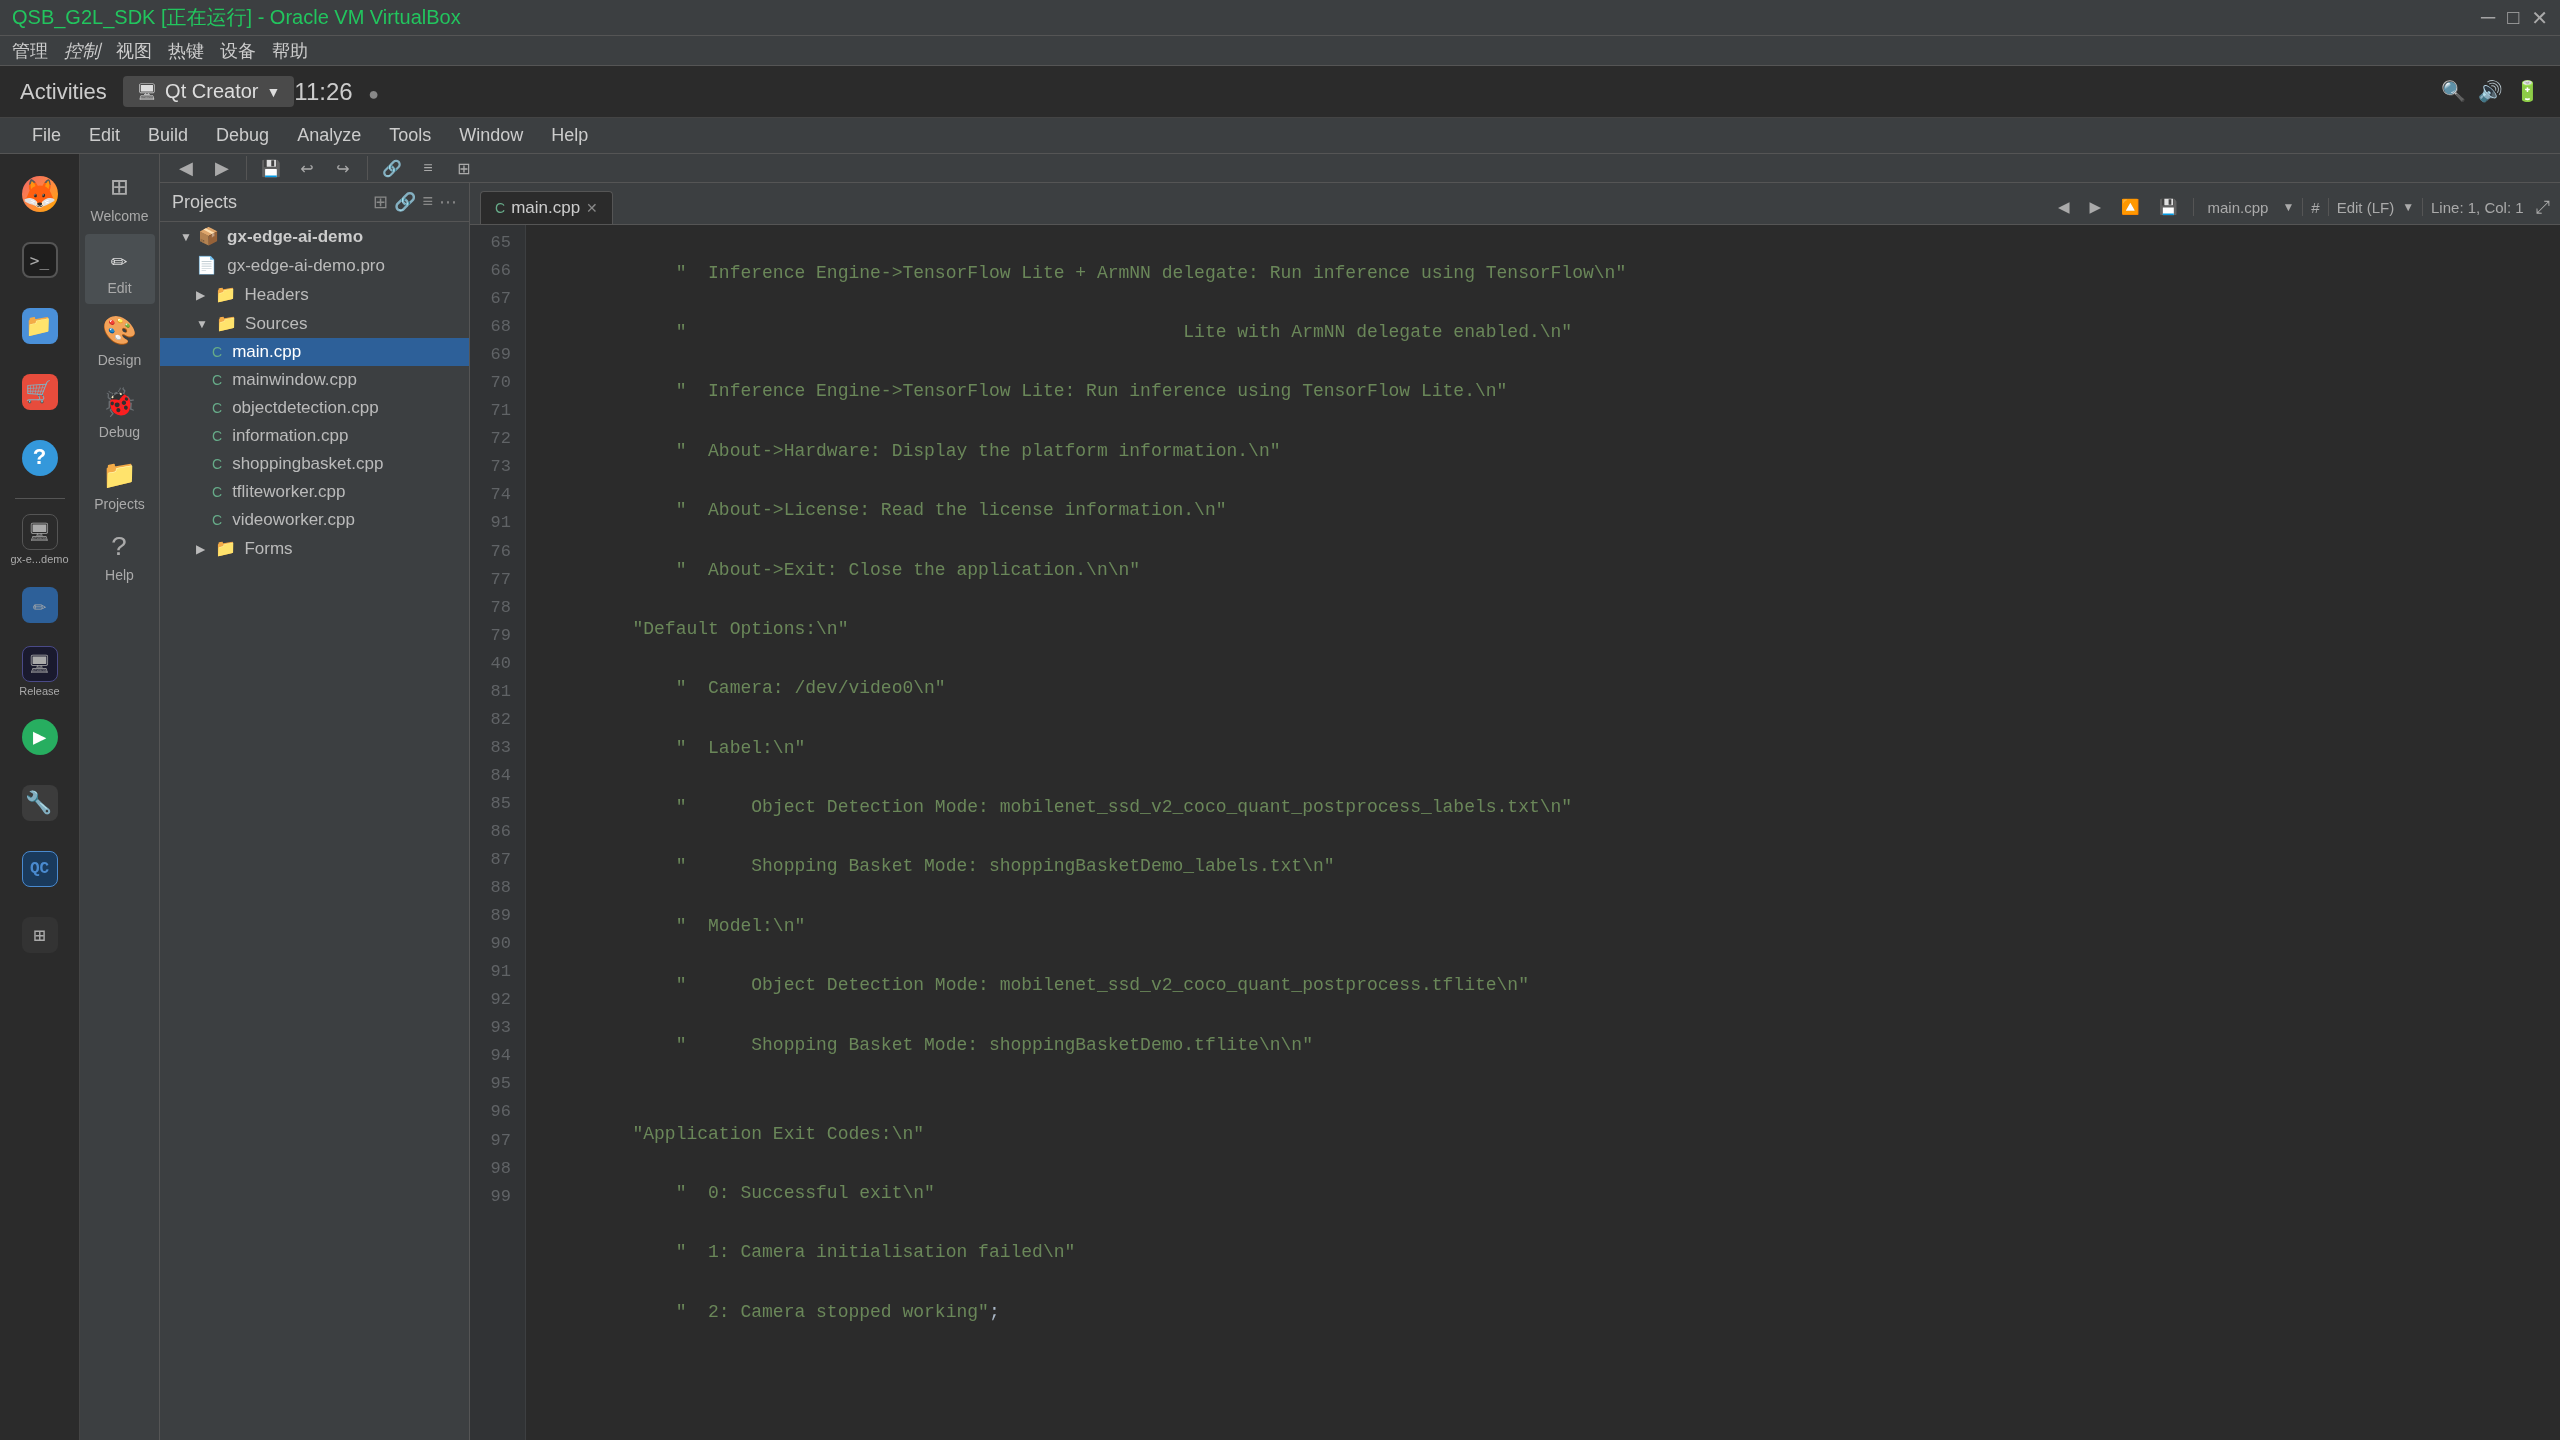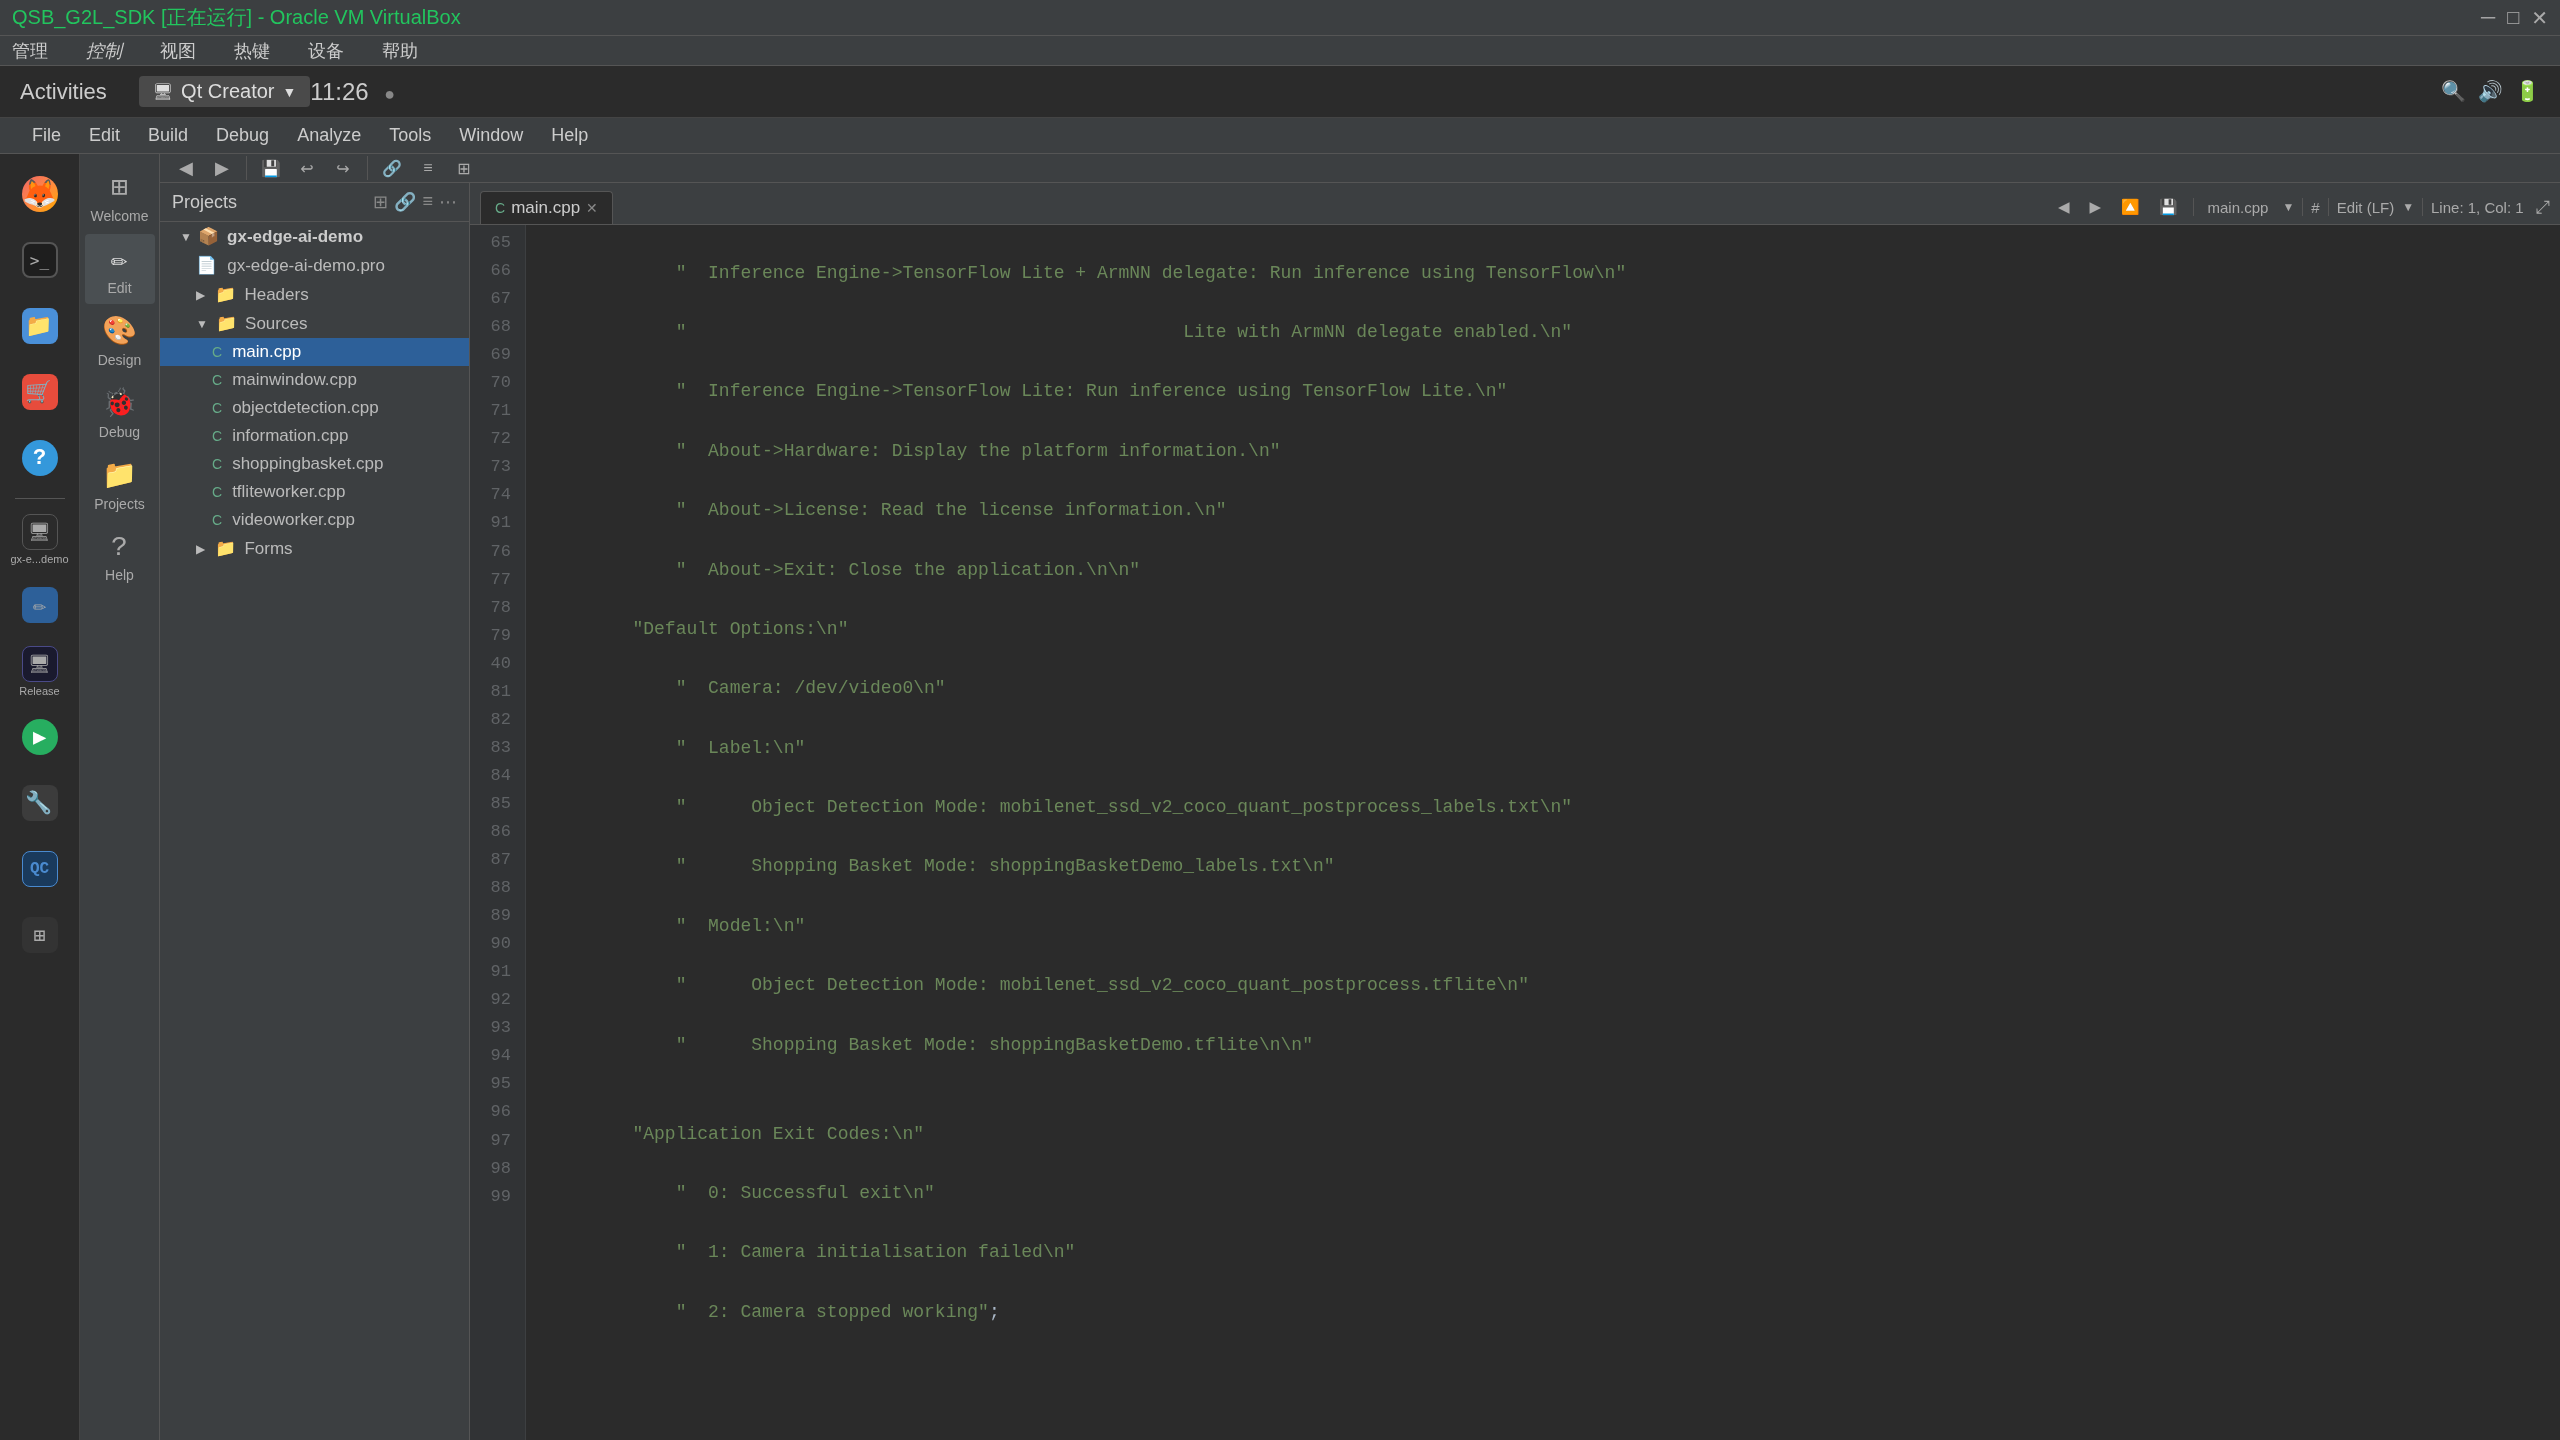--- a/index.html
+++ b/index.html
@@ -30,21 +30,21 @@
       font-size: 20px;
     }
 
     
     #menubar-sys {
       background: #3c3f41;
       height: 30px;
       display: flex;
       align-items: center;
       padding: 0 12px;
-      gap: 38px;
+      gap: 16px;
       font-family: sans-serif;
       font-size: 18px;
       color: #ccc;
       border-bottom: 1px solid #555;
     }
 
     
     #topbar {
       background: #2b2b2b;
       height: 52px;
@@ -304,21 +304,21 @@
 <div id="menubar-sys">
   <span style="cursor:pointer;">管理</span>
   <span style="cursor:pointer;font-style:italic;">控制</span>
   <span style="cursor:pointer;">视图</span>
   <span style="cursor:pointer;">热键</span>
   <span style="cursor:pointer;">设备</span>
   <span style="cursor:pointer;">帮助</span>
 </div>
 
 <div id="topbar">
-  <span style="color:#ccc; font-family:sans-serif; font-size:22px; margin-right:32px; cursor:pointer;">Activities</span>
+  <span style="color:#ccc; font-family:sans-serif; font-size:22px; margin-right:16px; cursor:pointer;">Activities</span>
   <div class="app-name">
     <span style="font-size:16px;">🖥</span>
     <span>Qt Creator</span>
     <span style="font-size:14px;">▼</span>
   </div>
   <div style="flex:1; ">
     <span style="color:#ccc; font-family:sans-serif; font-size:24px;">11:26</span>
     <span style="color:#888; font-size:18px; margin-left:6px;">●</span>
   </div>
   <div style="display:flex; gap:12px; align-items:center;">

